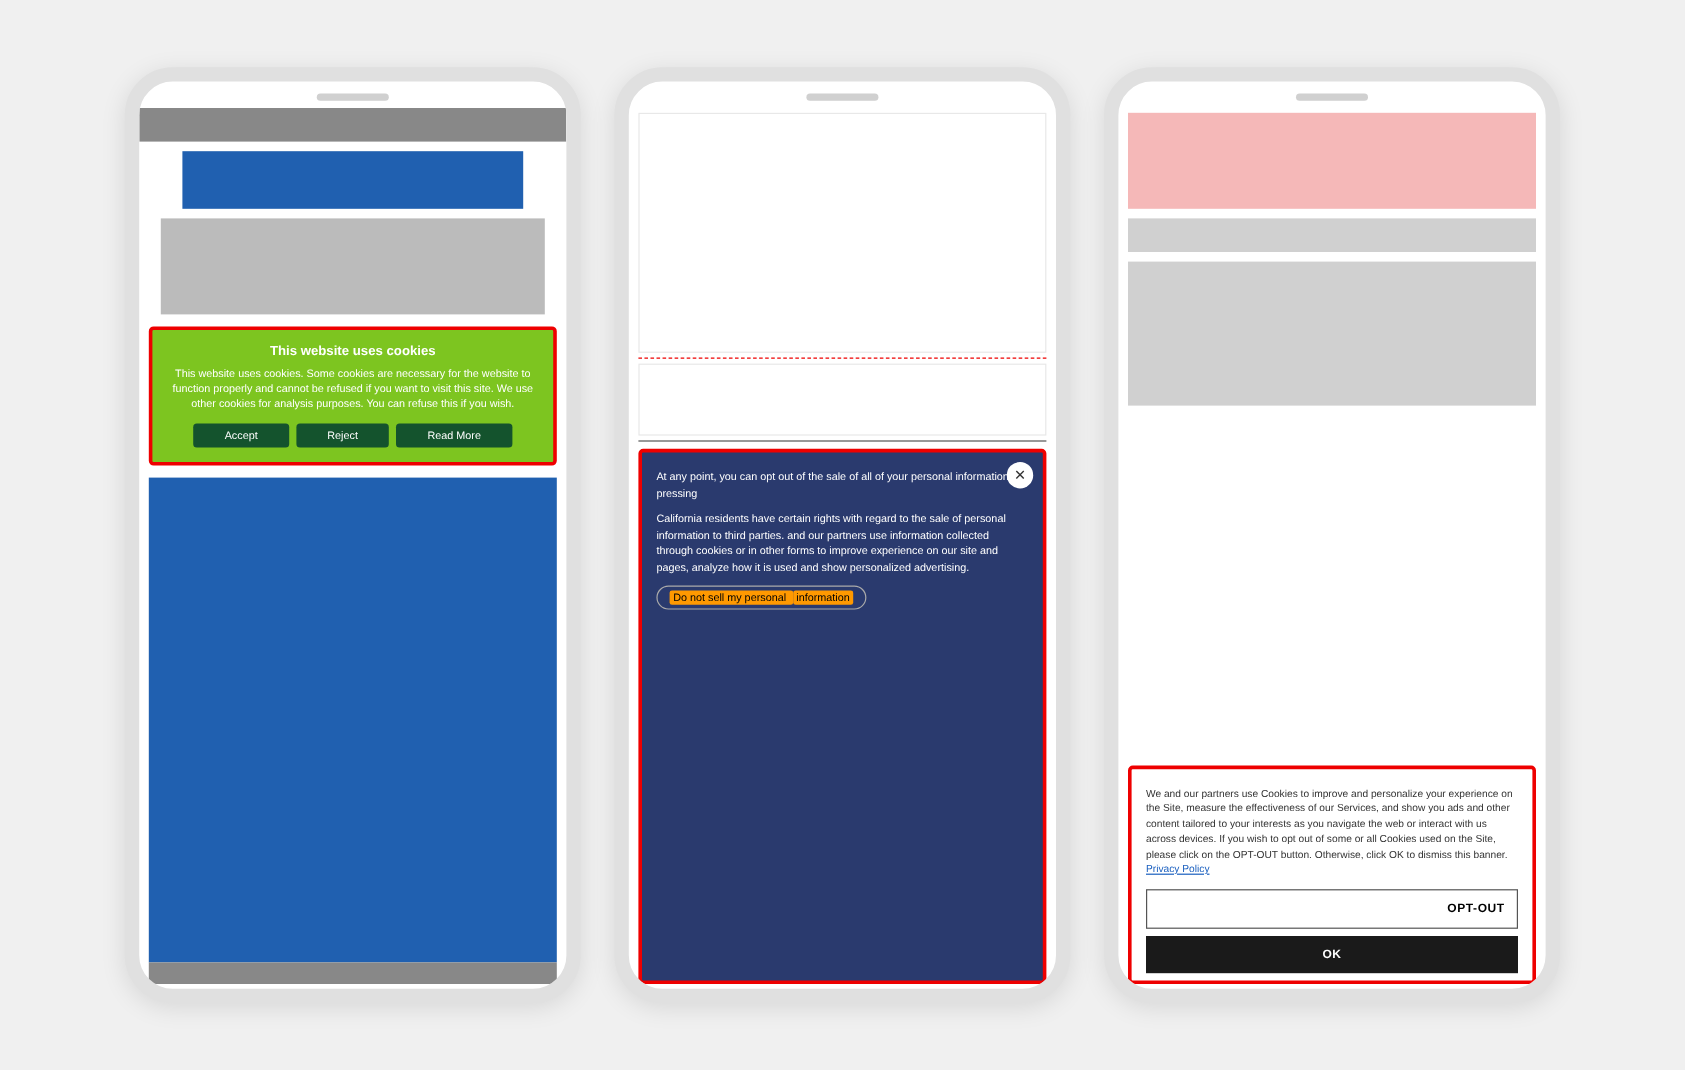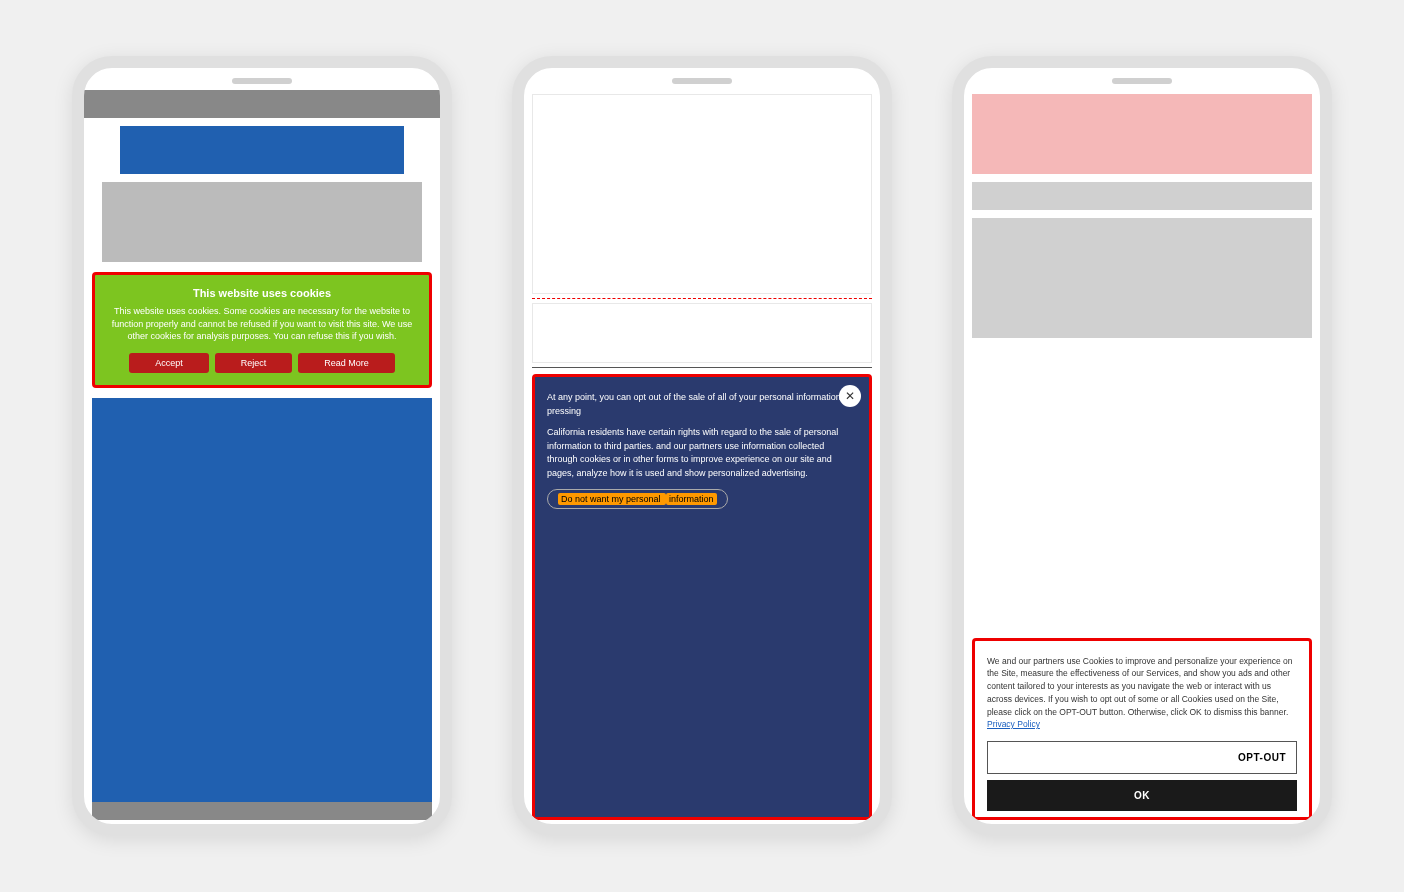--- a/index.html
+++ b/index.html
@@ -12,21 +12,21 @@
       width: 1404px;
       font-family: Arial, sans-serif;
       gap: 40px;
       padding: 40px;
     }
 
     .phone-container {
       display: flex;
       justify-content: center;
       align-items: center;
-      gap: 60px;
+      gap: 28px;
     }
 
     .phone {
       width: 380px;
       height: 780px;
       background: #fff;
       border-radius: 40px;
       border: 12px solid #e0e0e0;
       box-shadow: 0 4px 20px rgba(0,0,0,0.1);
       position: relative;
@@ -105,21 +105,21 @@
       margin-bottom: 10px;
     }
 
     .cookie-buttons-1 {
       display: flex;
       justify-content: center;
       gap: 6px;
     }
 
     .cookie-btn-1 {
-      background: #b91c1c;
+      background: #14532d;
       color: #fff;
       border: none;
       padding: 5px 26px;
       border-radius: 3px;
       font-size: 9px;
       cursor: pointer;
     }
 
     .phone1-bottom-blue {
       background: #2060b0;
@@ -337,21 +337,21 @@
         <div class="phone2-white-block"></div>
         <div class="phone2-divider-red"></div>
         <div class="phone2-white-block2"></div>
         <div class="phone2-divider-dark"></div>
 
         <div class="cookie-banner-2">
           <button class="close-btn">✕</button>
           <div class="body-text">At any point, you can opt out of the sale of all of your personal information by pressing</div>
           <div class="body-text">California residents have certain rights with regard to the sale of personal information to third parties.            and our partners use information collected through cookies or in other forms to improve experience on our site and pages, analyze how it is used and show personalized advertising.</div>
           <div class="do-not-sell-btn">
-            <span>Do not want my personal </span><span style="background:#f90;color:#000;padding:1px 3px;border-radius:2px;">information</span>
+            <span>Do not sell my personal </span><span style="background:#f90;color:#000;padding:1px 3px;border-radius:2px;">information</span>
           </div>
         </div>
       </div>
     </div>
   </div>
 
   <div class="phone">
     <div class="phone-screen">
       <div class="phone3-content">
         <div class="phone3-pink-block"></div>

